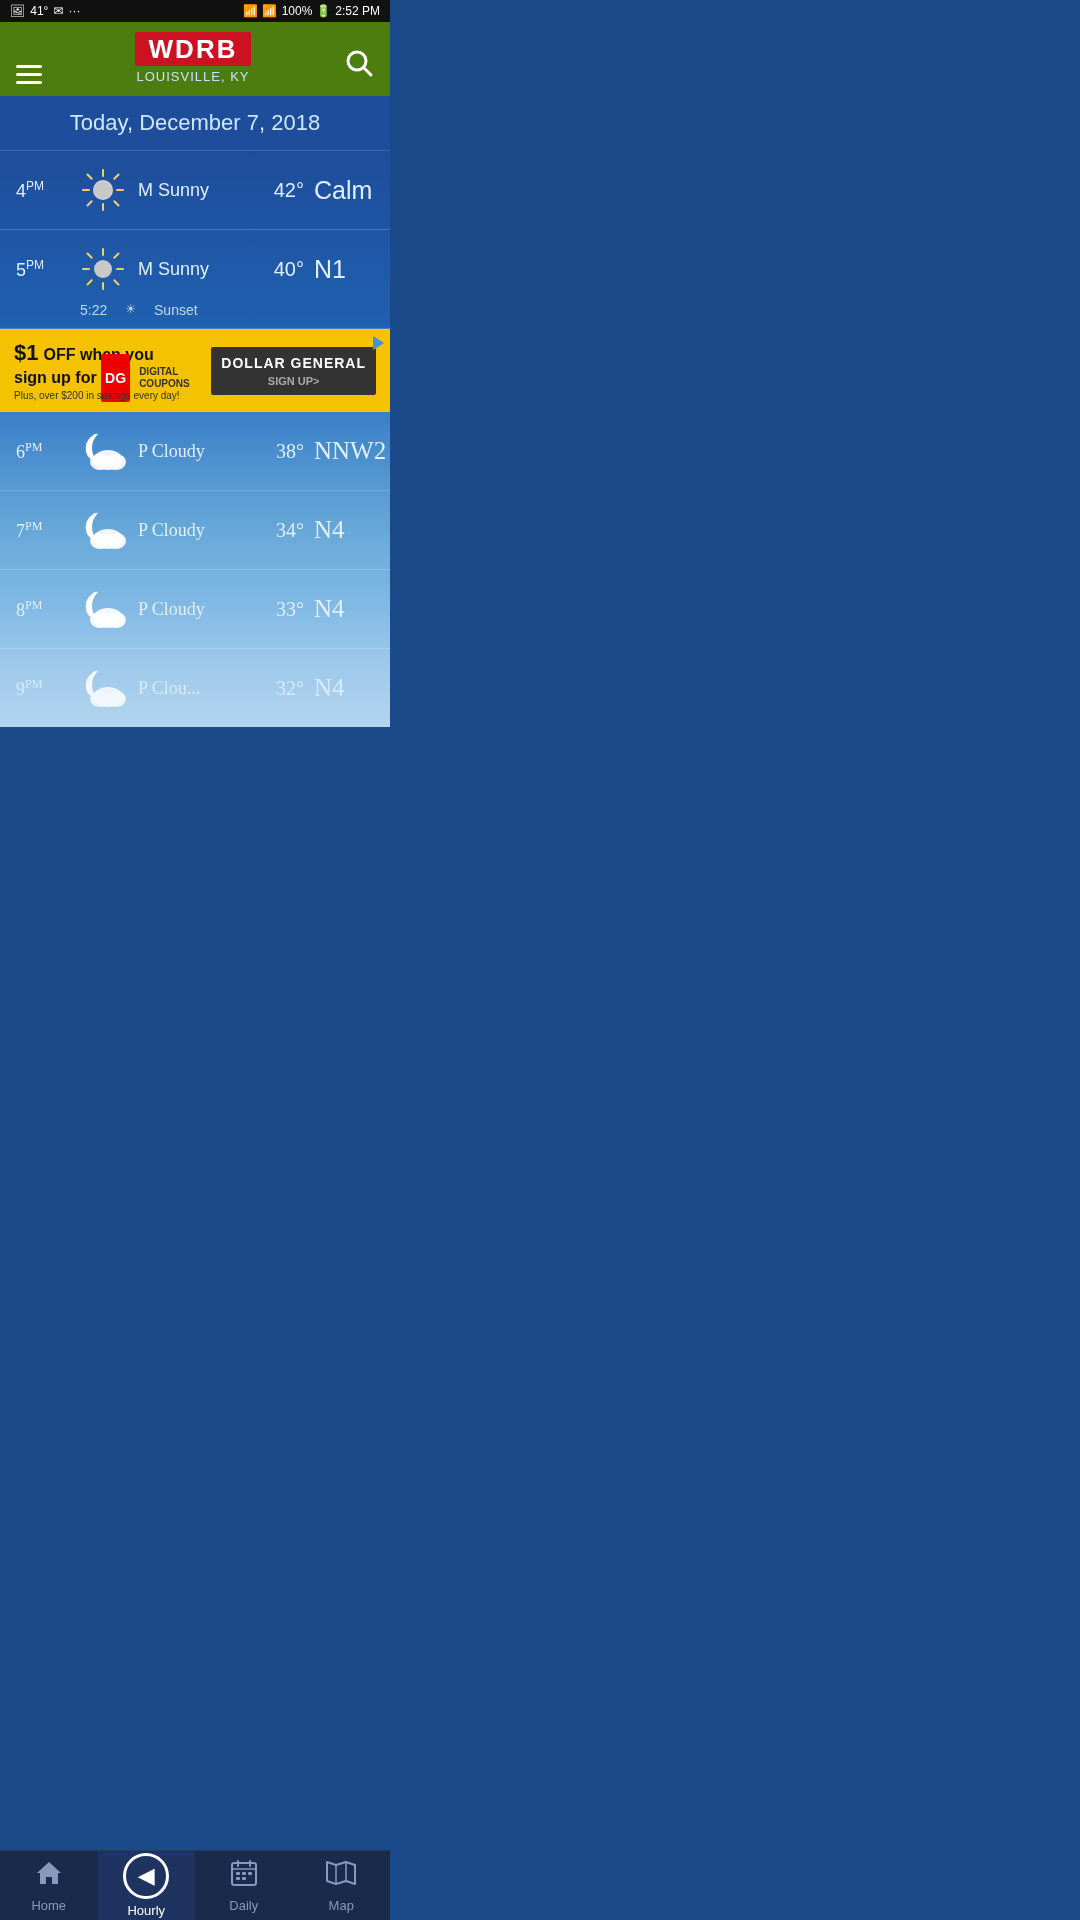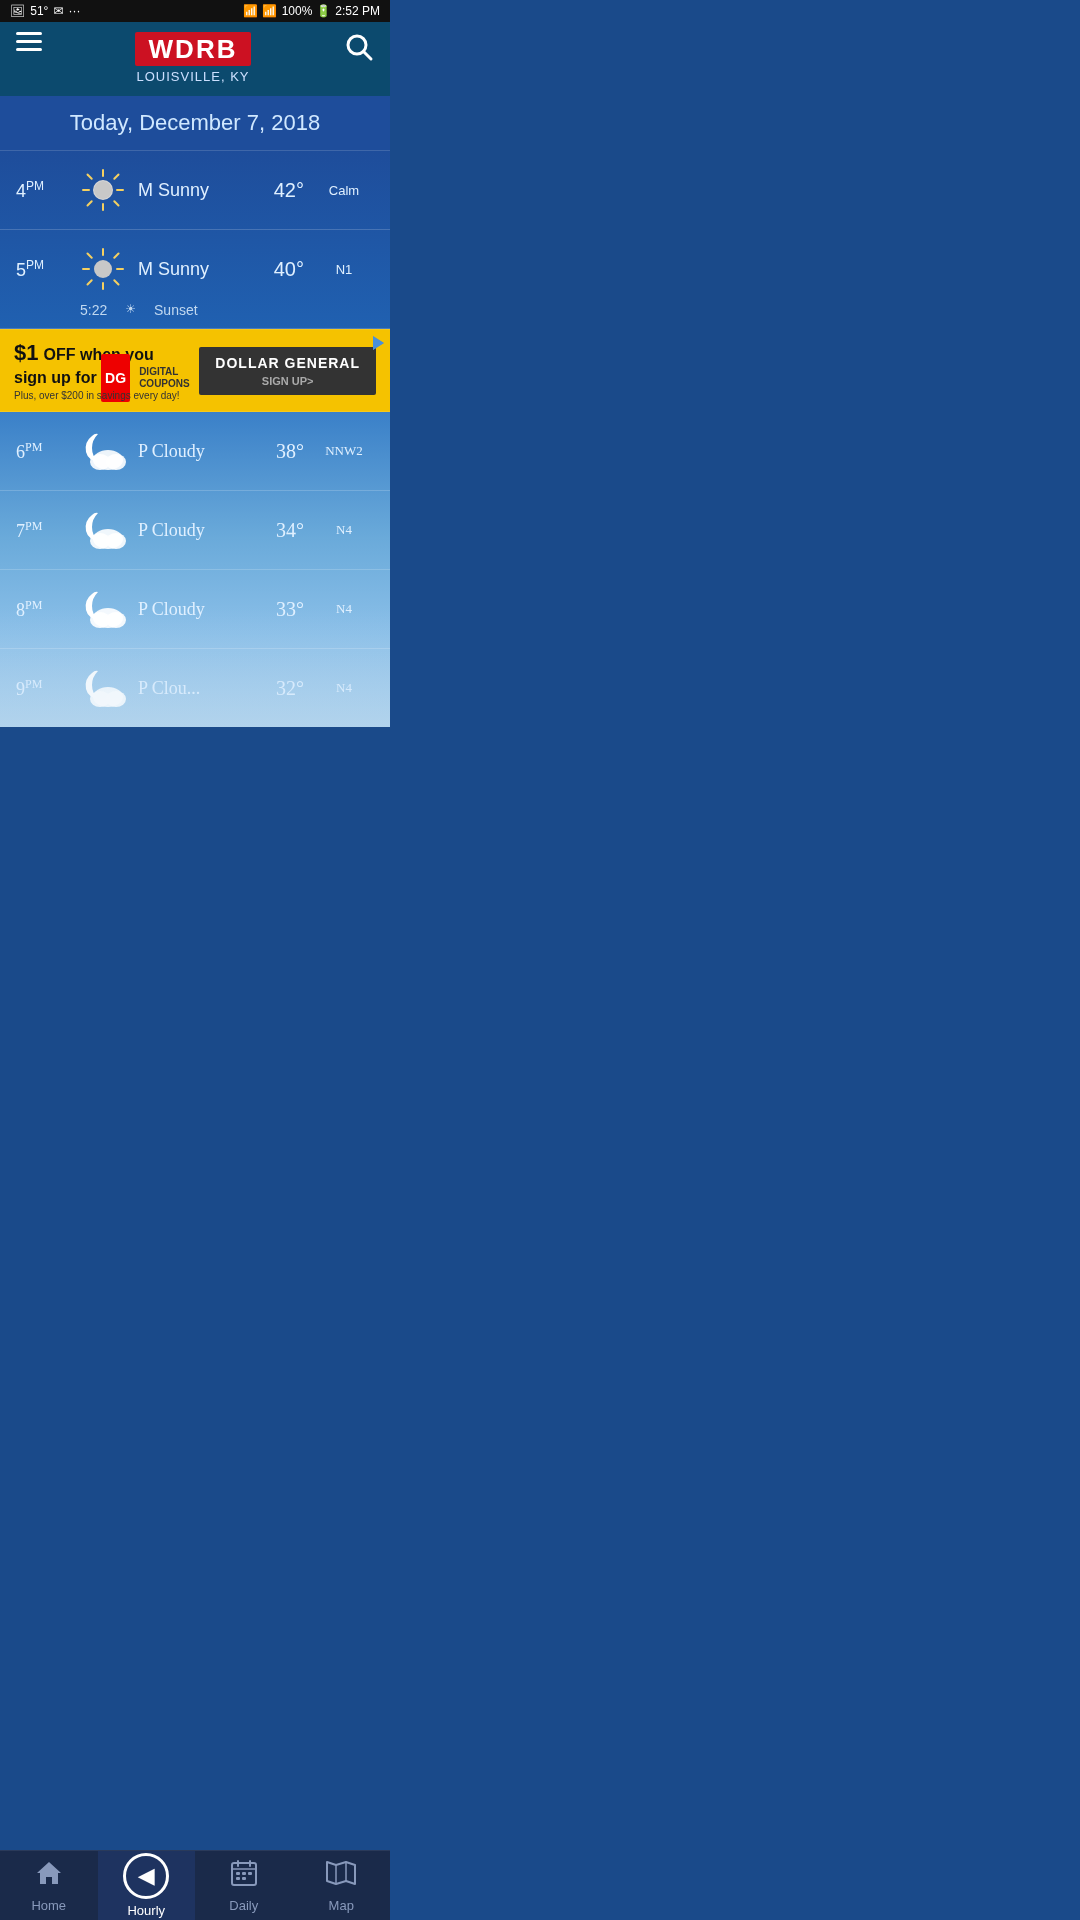--- a/index.html
+++ b/index.html
@@ -23,24 +23,24 @@
       display: flex;
       justify-content: space-between;
       align-items: center;
       height: 22px;
     }
     .status-left { display: flex; align-items: center; gap: 5px; }
     .status-right { display: flex; align-items: center; gap: 4px; }
 
     
     .header {
-      background: #0c4a6e;
+      background: #4d7c0f;
       padding: 10px 16px 12px;
       display: flex;
-      align-items: flex-start;
+      align-items: flex-end;
       justify-content: space-between;
     }
     .menu-icon {
       display: flex; flex-direction: column; gap: 5px; cursor: pointer;
     }
     .menu-icon span {
       display: block; width: 26px; height: 3px; background: #fff; border-radius: 2px;
     }
     .logo-container {
       display: flex; flex-direction: column; align-items: center;
@@ -119,23 +119,23 @@
       flex: 1;
     }
     .hour-temp {
       color: #e0f0ff;
       font-size: 20px;
       width: 55px;
       text-align: right;
     }
     .hour-wind {
       color: #e0f0ff;
-      font-size: 13px;
+      font-size: 25px;
       width: 60px;
-      text-align: center;
+      text-align: left;
     }
 
     
     .sunset-row {
       padding: 4px 16px 10px 80px;
       color: #c0d8f0;
       font-size: 14px;
       display: flex;
       align-items: flex-start;
       gap: 18px;
@@ -166,21 +166,21 @@
       color: #111;
       line-height: 1.2;
     }
     .ad-sub {
       font-size: 10px;
       color: #333;
     }
     .ad-right {
       background: #333;
       color: #fff;
-      padding: 8px 16px;
+      padding: 8px 10px;
       text-align: center;
       font-size: 12px;
       font-weight: bold;
       border-radius: 2px;
       min-width: 80px;
     }
     .ad-right .dg-logo {
       font-size: 14px;
       font-weight: 900;
       letter-spacing: 1px;
@@ -264,21 +264,21 @@
       pointer-events: none;
       z-index: 1;
     }
   </style>
 </head>
 <body>
 
 <div class="status-bar">
   <div class="status-left">
     <span>🖼</span>
-    <span>51°</span>
+    <span>41°</span>
     <span>✉</span>
     <span>···</span>
   </div>
   <div class="status-right">
     <span>📶</span>
     <span>📶</span>
     <span>100%</span>
     <span>🔋</span>
     <span>2:52 PM</span>
   </div>

